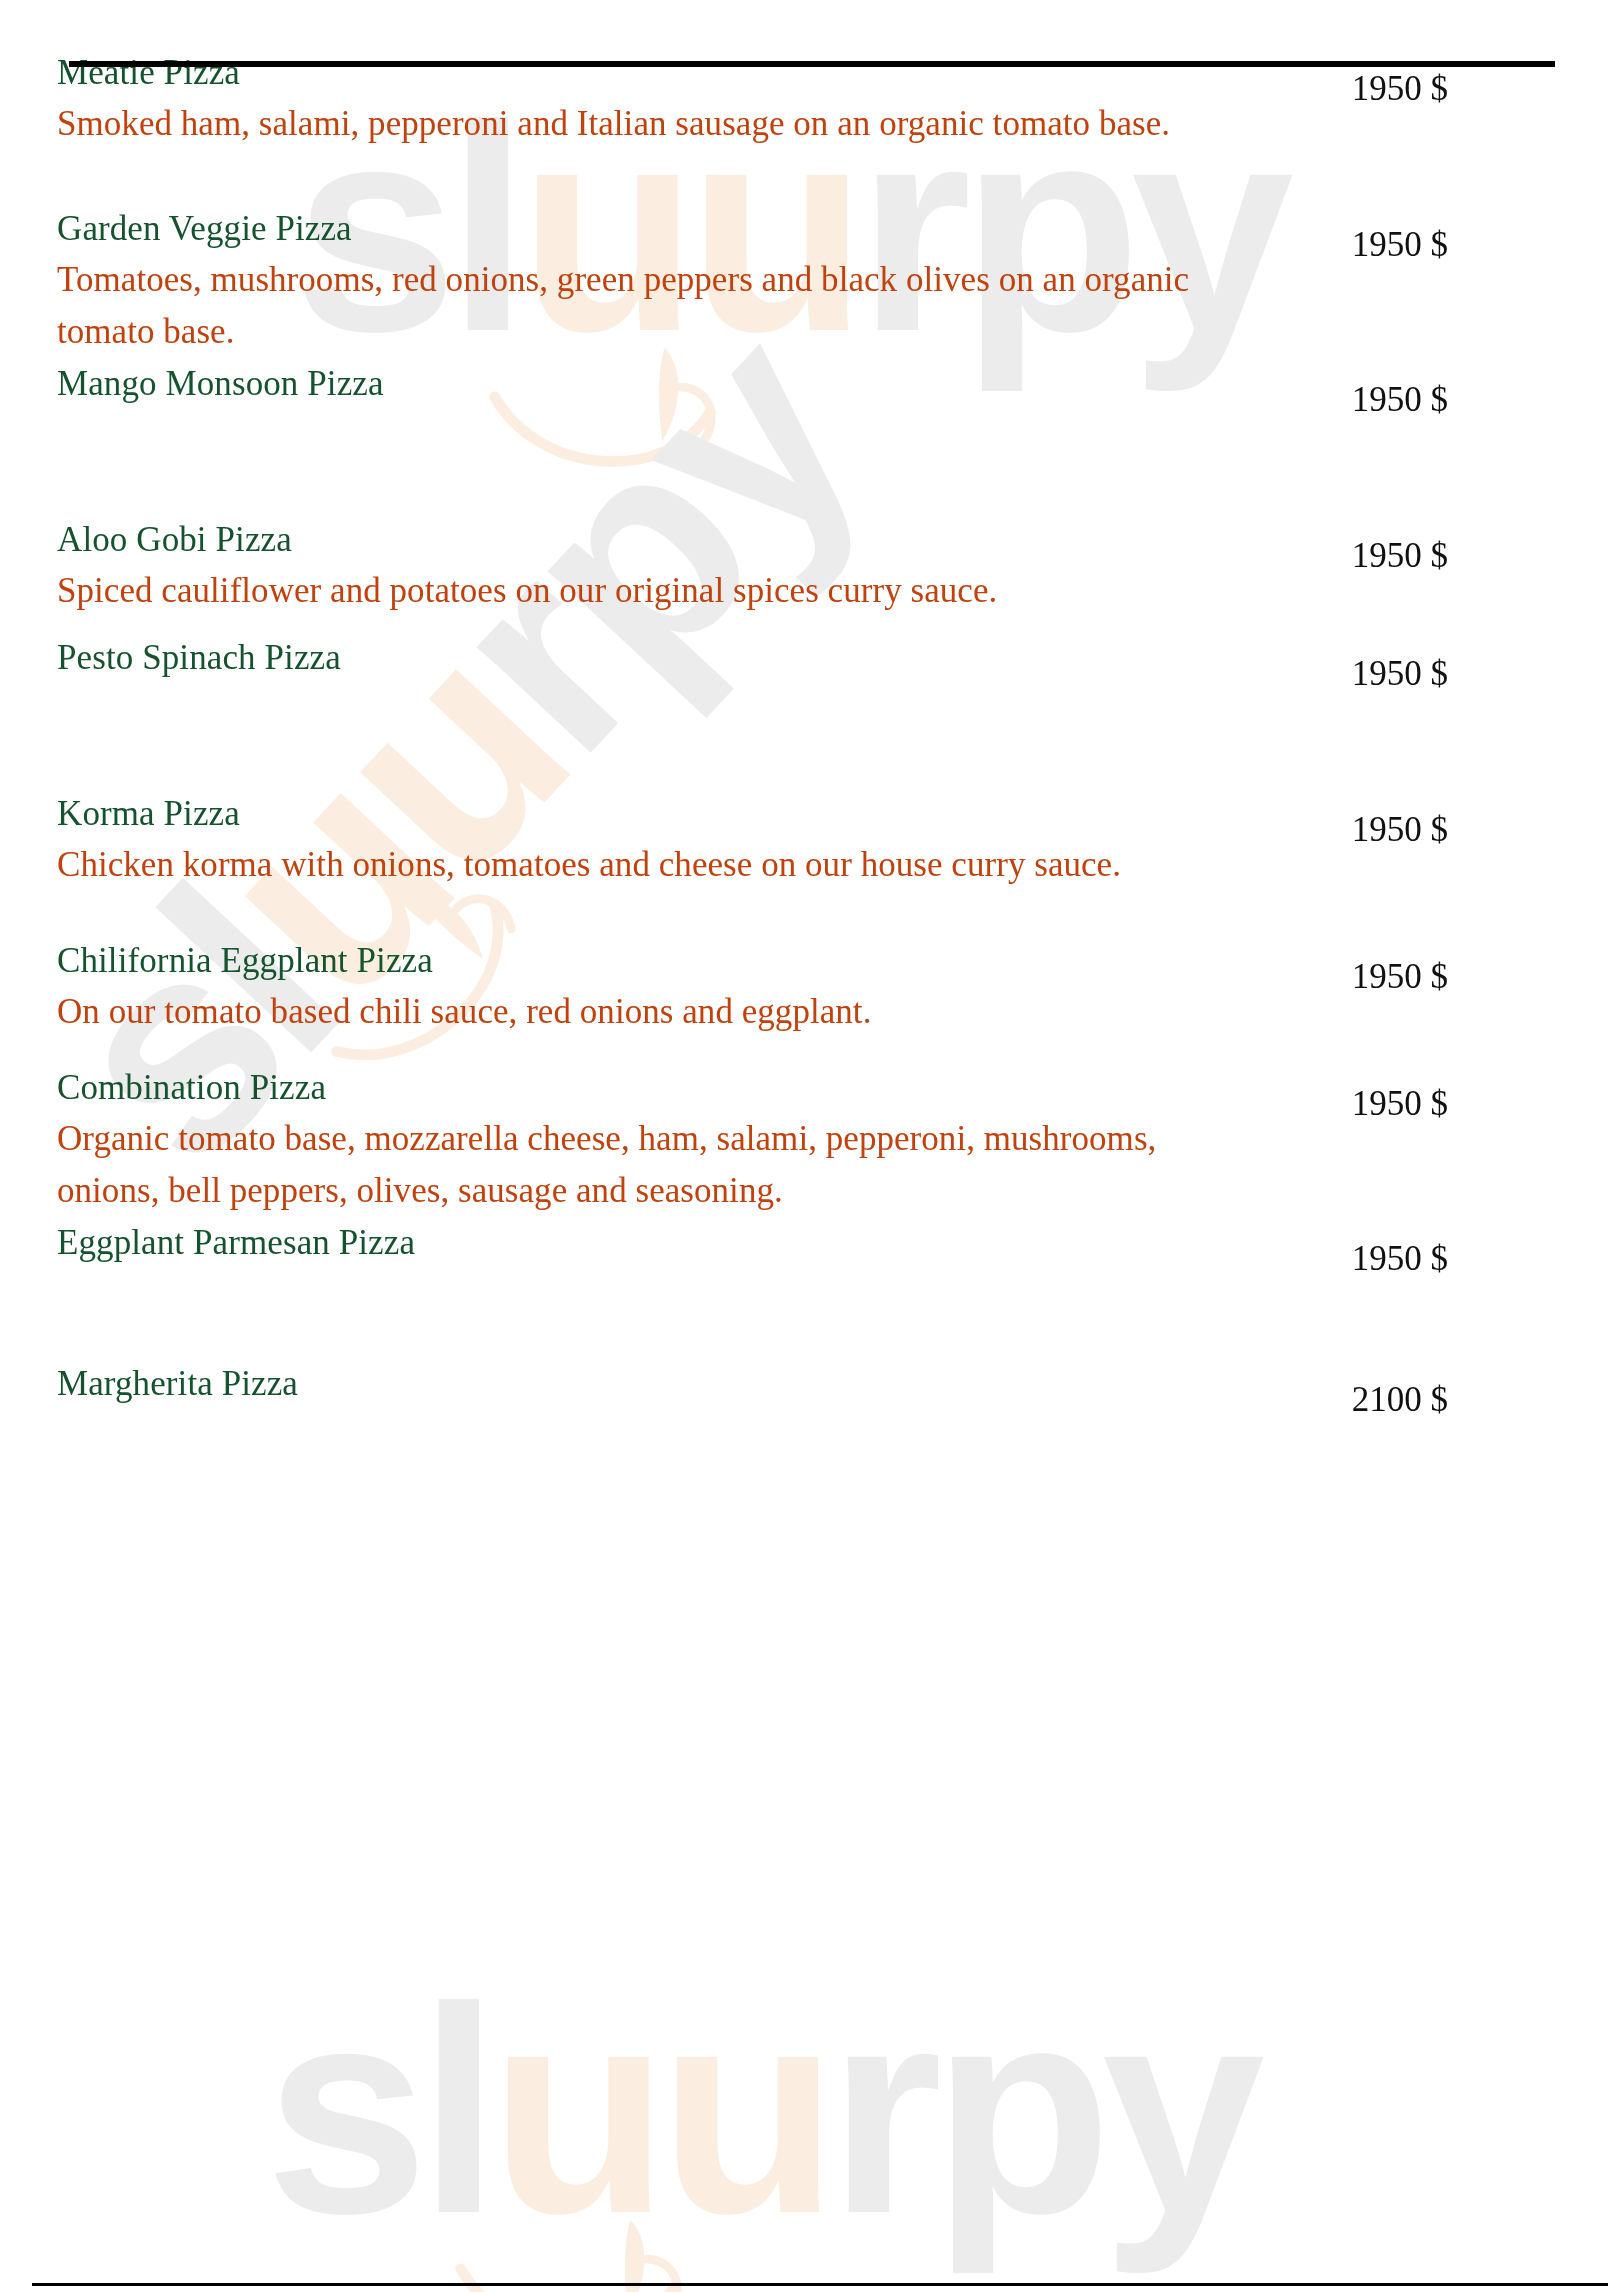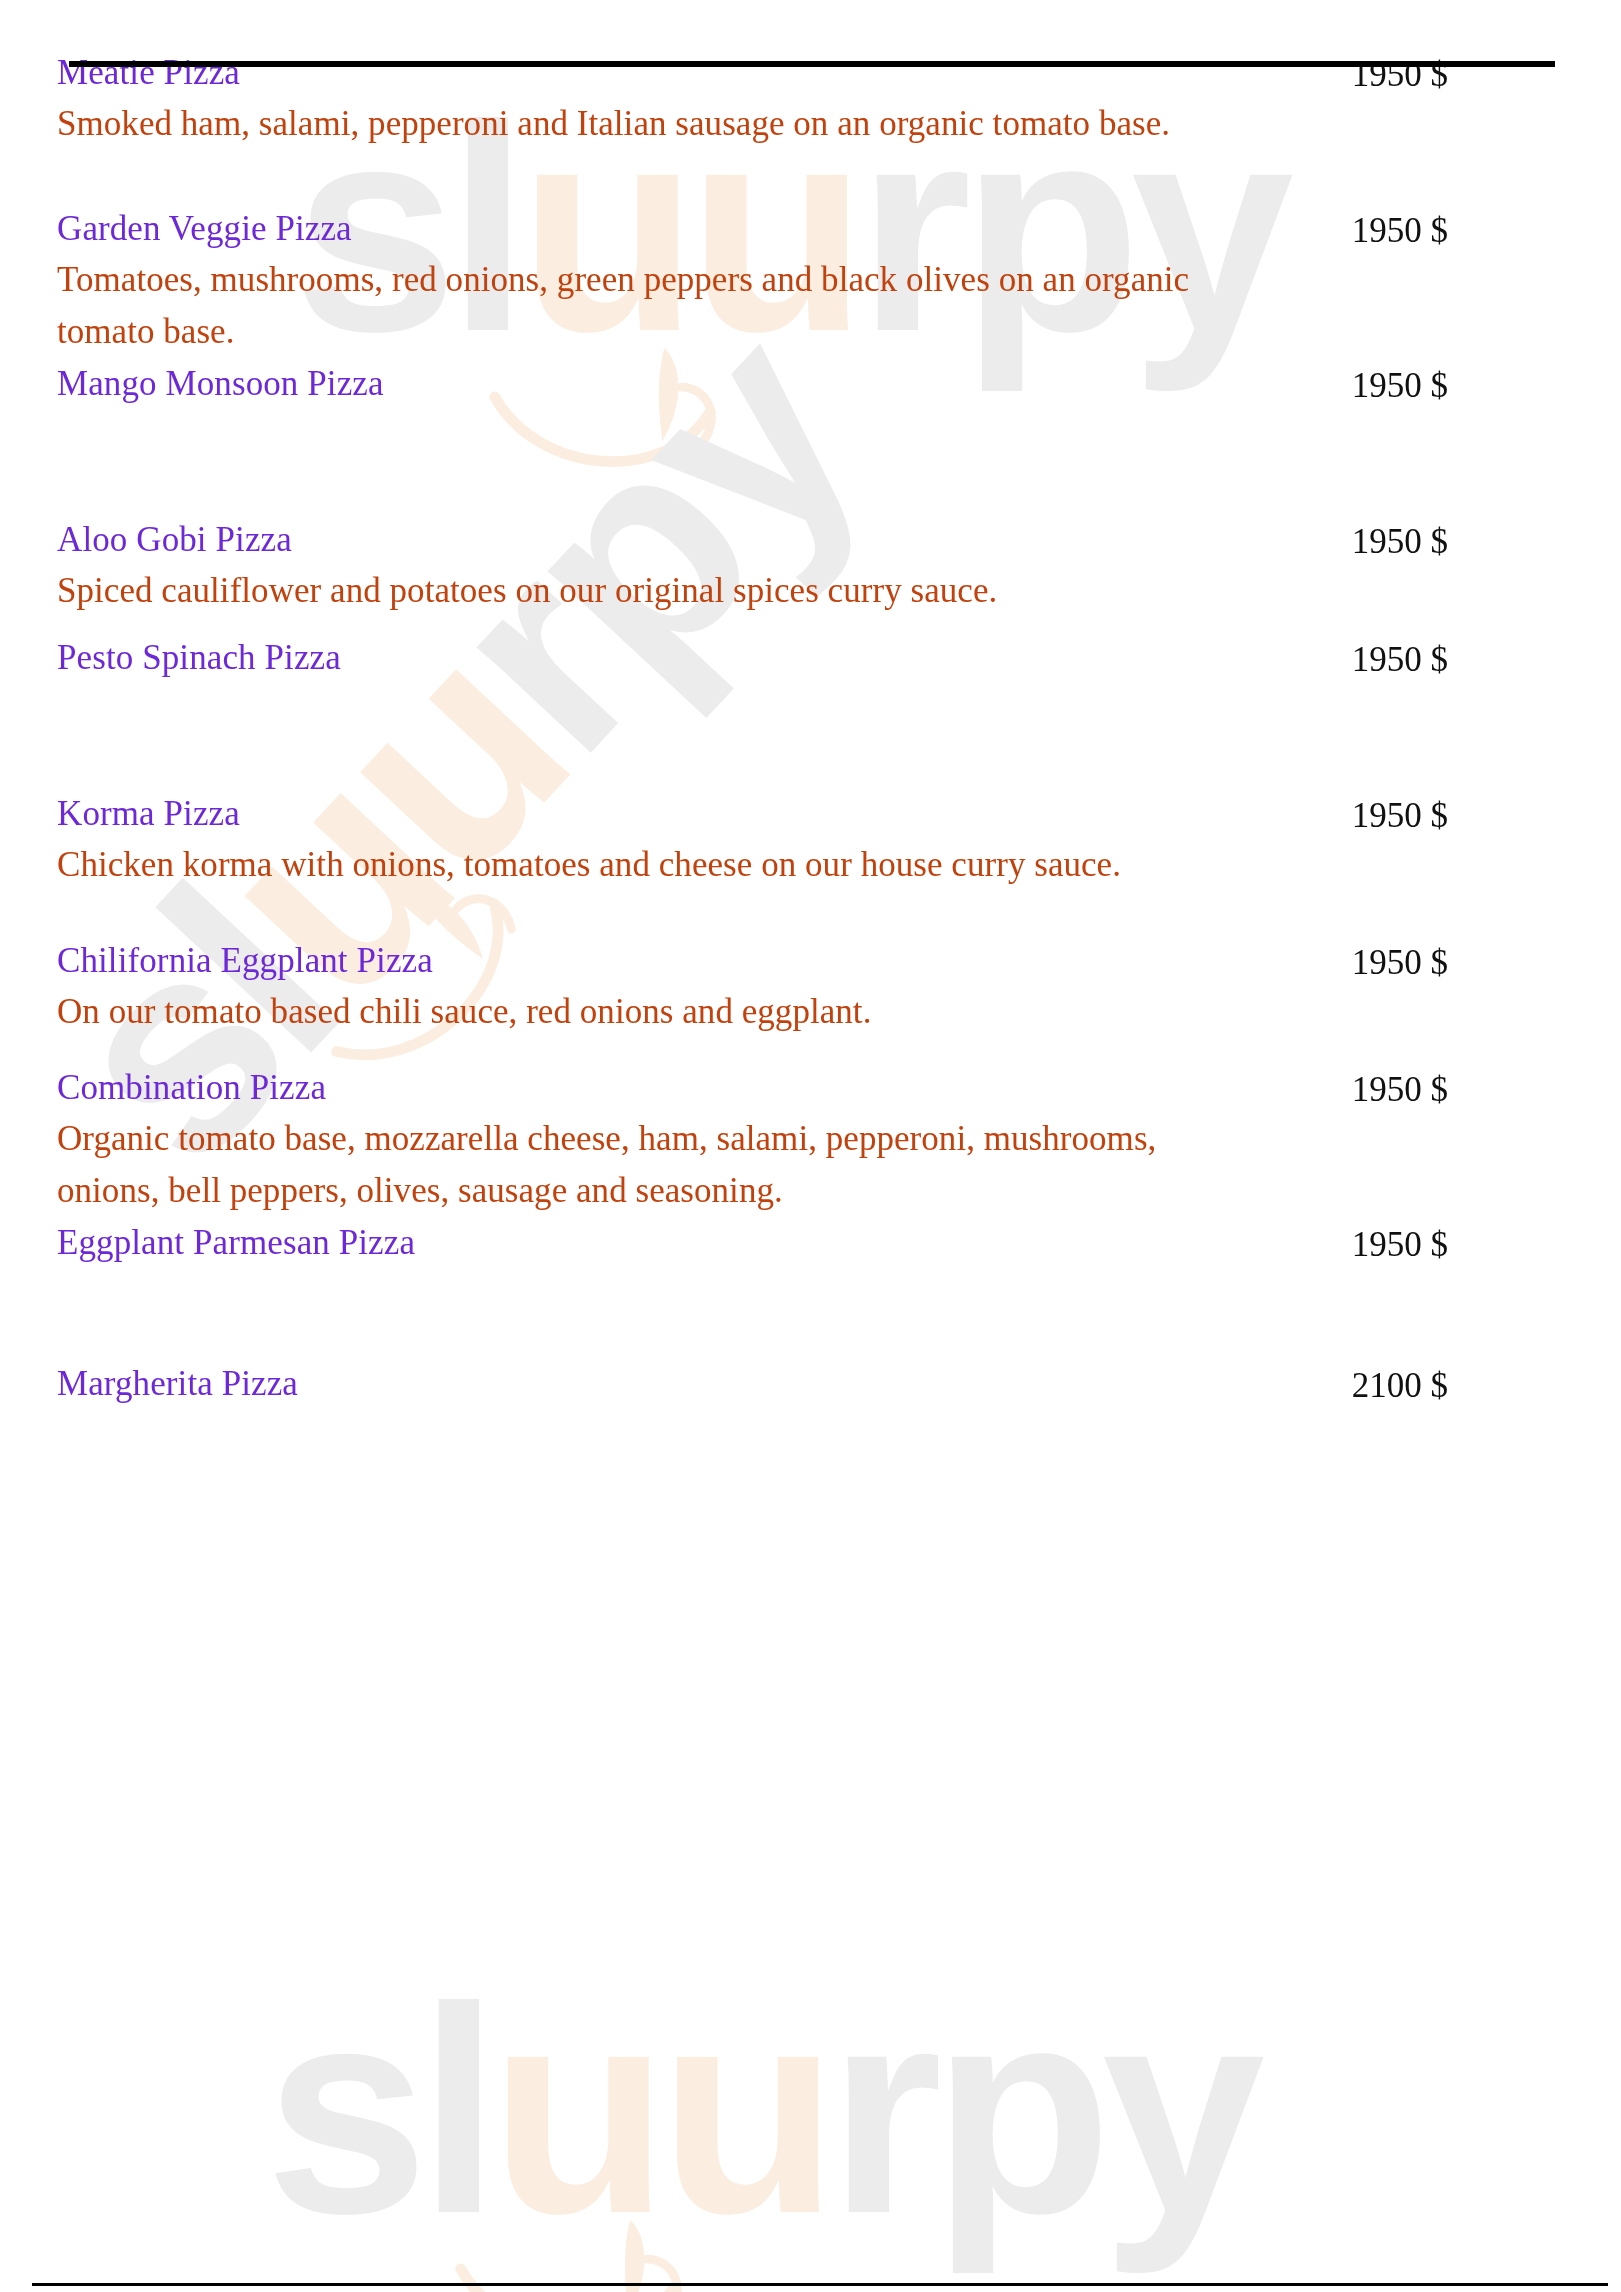--- a/index.html
+++ b/index.html
@@ -101,28 +101,28 @@
 
   .item-head {
     position: relative;
     display: block;
   }
 
   .item-name {
     display: inline-block;
     font-size: 35px;
     line-height: 51px;
-    color: #6d28d9;
+    color: #14532d;
     letter-spacing: 0.1px;
   }
 
   .item-price {
     position: absolute;
     left: 1217px;
-    top: 2px;
+    top: 16px;
     width: 174px;
     text-align: right;
     font-size: 35px;
     line-height: 51px;
     color: #111111;
     white-space: nowrap;
   }
 
   .item-desc {
     display: block;

